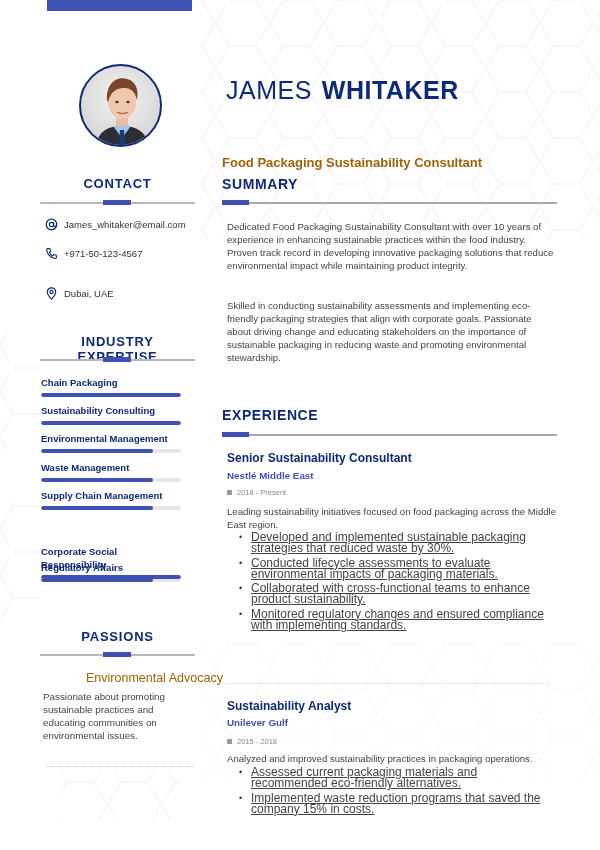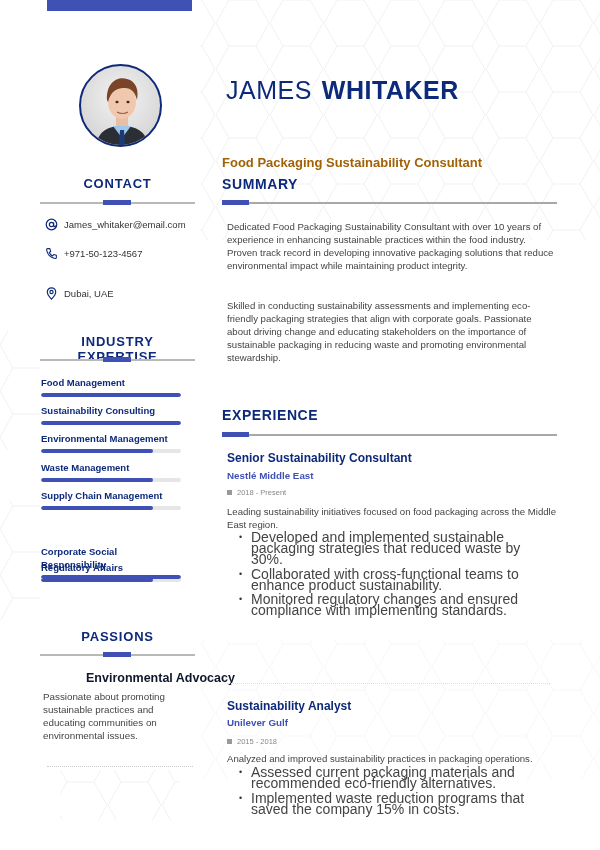--- a/index.html
+++ b/index.html
@@ -23,38 +23,38 @@
     .ldivider::after { content: ""; position: absolute; left: 63px; top: -2px; width: 28px; height: 5px; background: #3f51b5; }
 
     .contact-item { position: absolute; left: 44px; display: flex; align-items: center; font-size: 9.5px; color: #333; z-index: 1; }
     .contact-item .ic { width: 14px; height: 14px; margin-right: 6px; display: inline-flex; align-items: center; justify-content: center; }
 
     .skill { position: absolute; left: 41px; width: 142px; z-index: 1; }
     .skill .lbl { font-size: 9.5px; font-weight: 700; color: #0d2a7a; line-height: 13px; }
     .skill .track { margin-top: 4px; width: 140px; height: 4px; background: #e6e6e6; border-radius: 2px; overflow: hidden; }
     .skill .fill { height: 100%; background: #3f51b5; border-radius: 2px; }
 
-    .passion-title { position: absolute; left: 43px; top: 671px; font-size: 12.5px; font-weight: 700; color: #0f172a; z-index: 1; padding-left: 43px; }
+    .passion-title { position: absolute; left: 43px; top: 671px; font-size: 12.5px; font-weight: 400; color: #a16207; z-index: 1; padding-left: 43px; }
     .passion-text { position: absolute; left: 43px; top: 690px; width: 150px; font-size: 9.8px; line-height: 13px; color: #444; z-index: 1; }
     .passion-sep { position: absolute; left: 47px; top: 766px; width: 146px; border-top: 1px dotted #cccccc; z-index: 1; }
 
     
     .rsec-title { position: absolute; left: 222px; font-size: 14px; font-weight: 700; color: #0d2a7a; letter-spacing: 0.6px; z-index: 1; }
     .rdivider { position: absolute; left: 222px; width: 335px; height: 2px; background: #a8a8a8; z-index: 1; }
     .rdivider::before { content: ""; position: absolute; left: 0; top: -2px; width: 27px; height: 5px; background: #3f51b5; }
 
     .summary-p { position: absolute; left: 227px; width: 330px; font-size: 9.6px; line-height: 13px; color: #444; z-index: 1; }
 
     .job-title { position: absolute; left: 227px; font-size: 12px; font-weight: 700; color: #0d2a7a; z-index: 1; }
     .job-company { position: absolute; left: 227px; font-size: 9.8px; font-weight: 700; color: #3f51b5; z-index: 1; }
     .job-date { position: absolute; left: 227px; font-size: 7.5px; color: #888; display: flex; align-items: center; z-index: 1; }
     .job-date .cal { display: inline-block; width: 5px; height: 5px; background: #999; margin-right: 5px; }
     .job-desc { position: absolute; left: 227px; width: 330px; font-size: 9.6px; line-height: 13px; color: #444; z-index: 1; }
     .job-bullets { position: absolute; left: 237px; width: 318px; list-style: none; z-index: 1; }
-    .job-bullets li { position: relative; padding-left: 14px; font-size: 14px; line-height: 11px; color: #444; margin-bottom: 3.5px; }
+    .job-bullets li { position: relative; padding-left: 14px; font-size: 12px; line-height: 11px; color: #444; margin-bottom: 3.5px; text-decoration: underline; }
     .job-bullets li::before { content: "•"; position: absolute; left: 2px; top: 0; font-size: 9px; color: #333; }
     .job-sep { position: absolute; left: 227px; top: 683px; width: 323px; border-top: 1px dotted #dddddd; z-index: 1; }
   </style>
 </head>
 <body>
 
 <svg class="hexbg" width="600" height="850" viewBox="0 0 600 850">
   <defs>
     <pattern id="hex" width="54" height="46" patternUnits="userSpaceOnUse">
       <polygon points="13,0 40,0 53,23 40,46 13,46 0,23" fill="none" stroke="#f1f1f3" stroke-width="1"></polygon>
@@ -116,21 +116,21 @@
         <circle cx="8" cy="6.2" r="2" fill="none" stroke="#0d2a7a" stroke-width="1.4"></circle>
       </svg>
   </span>
   <span>Dubai, UAE</span>
 </div>
 
 <div class="lsec-title" style="top:334px;">INDUSTRY EXPERTISE</div>
 <div class="ldivider" style="top:359px;"></div>
 
 <div class="skill" style="top:376px;">
-  <div class="lbl">Food Management</div>
+  <div class="lbl">Chain Packaging</div>
   <div class="track">
       <div class="fill" style="width: 100%;"></div>
     </div>
 </div>
 <div class="skill" style="top:404px;">
   <div class="lbl">Sustainability Consulting</div>
   <div class="track">
       <div class="fill" style="width: 100%;"></div>
     </div>
 </div>
@@ -181,20 +181,21 @@
 
 <div class="job-title" style="top:451px;">Senior Sustainability Consultant</div>
 <div class="job-company" style="top:470px;">Nestlé Middle East</div>
 <div class="job-date" style="top:488px;">
   <span class="cal"></span>
   <span>2018 - Present</span>
 </div>
 <div class="job-desc" style="top:505px;">Leading sustainability initiatives focused on food packaging across the Middle East region.</div>
 <ul class="job-bullets" style="top:532px;">
   <li>Developed and implemented sustainable packaging strategies that reduced waste by 30%.</li>
+  <li>Conducted lifecycle assessments to evaluate environmental impacts of packaging materials.</li>
   <li>Collaborated with cross-functional teams to enhance product sustainability.</li>
   <li>Monitored regulatory changes and ensured compliance with implementing standards.</li>
 </ul>
 
 <div class="job-sep"></div>
 
 <div class="job-title" style="top:699px;">Sustainability Analyst</div>
 <div class="job-company" style="top:717px;">Unilever Gulf</div>
 <div class="job-date" style="top:737px;">
   <span class="cal"></span>

